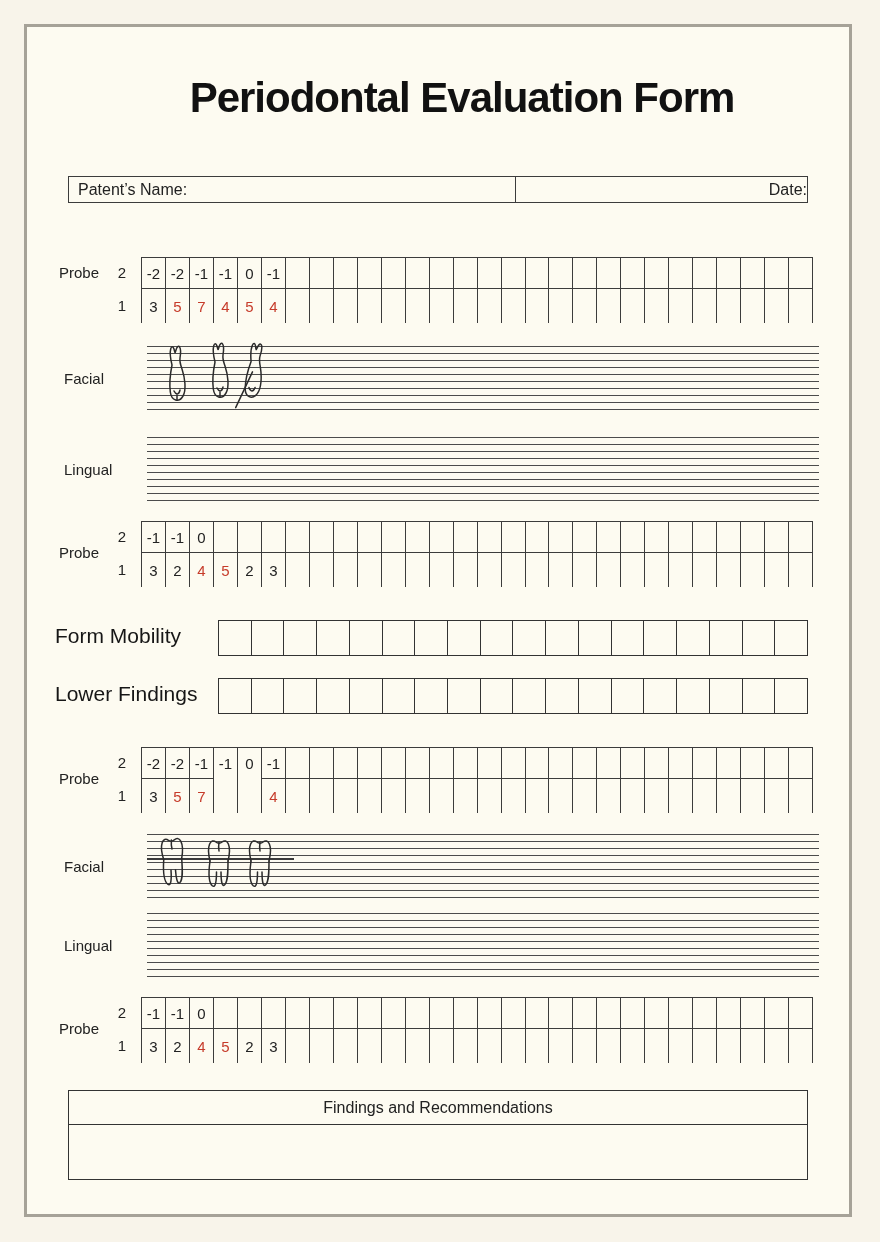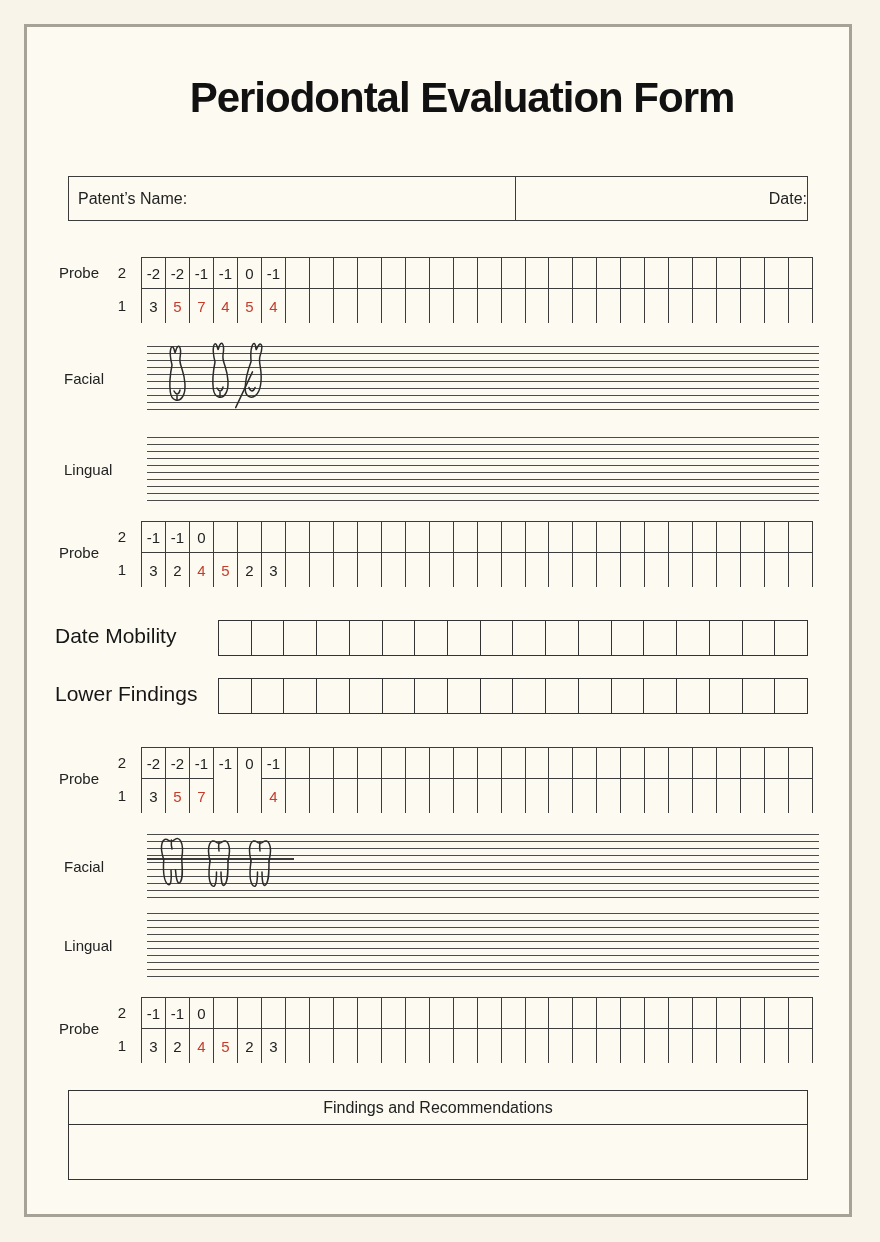--- a/index.html
+++ b/index.html
@@ -9,21 +9,21 @@
   .page { position:relative; width:880px; height:1242px; background:#f8f4ea;
           color:#222; margin:0 auto; overflow:hidden; }
   .frame { position:absolute; left:24px; top:24px; right:28px; bottom:25px;
            border:3px solid #a6a298; background:#fdfbf1; }
 
   .title { position:absolute; top:74px; left:0; width:100%; margin:0;
            text-align:center; font-size:42px; font-weight:bold;
            letter-spacing:-1px; color:#111;padding-left:44px; }
 
   
-  .patient-box { position:absolute; left:68px; top:176px; width:740px; height:45px;
+  .patient-box { position:absolute; left:68px; top:176px; width:740px; height:27px;
                  border:1.6px solid #3c3c3c; display:flex; }
   .patient-cell { display:flex; align-items:center; padding-left:9px; font-size:16px; }
   .patient-cell.name { width:447px; border-right:1.6px solid #3c3c3c; }
   .patient-cell.date { flex:1;justify-content:flex-end; }
 
   
   .probe-section { position:absolute; left:0; width:880px; height:70px; }
   .probe-label { position:absolute; left:59px; font-size:15px; }
   .probe-section.top-aligned .probe-label { top:7px; }
   .probe-section.centered .probe-label { top:23px; }
@@ -343,21 +343,21 @@
           <div class="pcell bottom"></div>
         </div>
         <div class="pcol">
           <div class="pcell top"></div>
           <div class="pcell bottom"></div>
         </div>
       </div>
   </div>
 
   <div class="mobility-row" style="top:620px">
-    <span class="mobility-label">Date Mobility</span>
+    <span class="mobility-label">Form Mobility</span>
     <div class="mobility-grid">
         <div class="mcell"></div>
         <div class="mcell"></div>
         <div class="mcell"></div>
         <div class="mcell"></div>
         <div class="mcell"></div>
         <div class="mcell"></div>
         <div class="mcell"></div>
         <div class="mcell"></div>
         <div class="mcell"></div>

